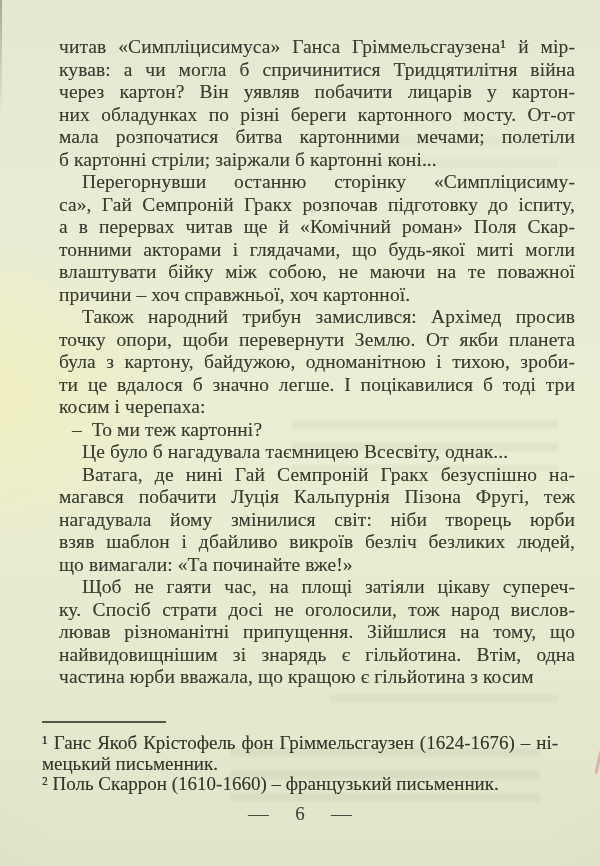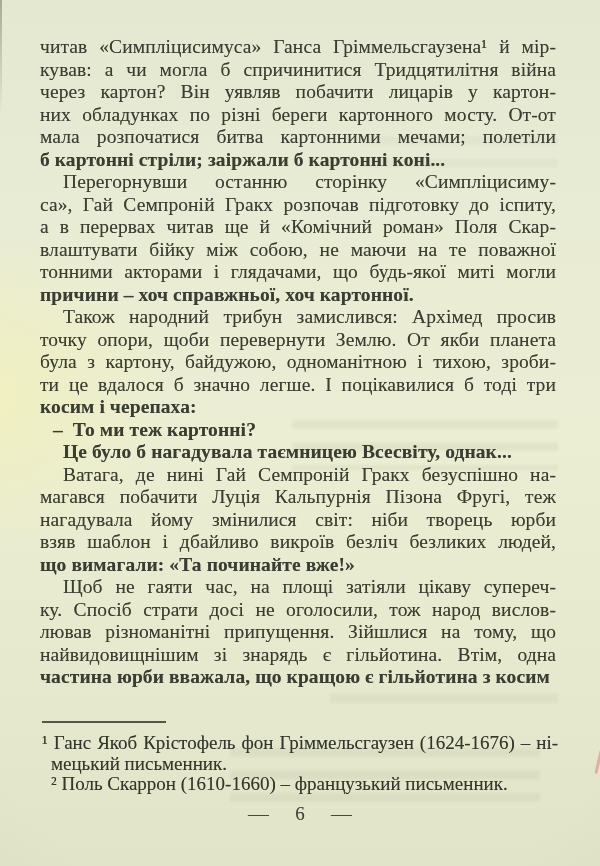--- a/index.html
+++ b/index.html
@@ -36,34 +36,34 @@
       transparent 0px, transparent 7px,
       #6a6d50 9px, #6a6d50 16px,
       transparent 18px, transparent 22.5px);
   }
   .g1 { left: 292px; top: 412px; width: 266px; height: 58px; }
   .g2 { left: 330px; top: 686px; width: 228px; height: 28px; }
   .g3 { left: 230px; top: 740px; width: 310px; height: 62px; }
   .g4 { left: 360px; top: 128px; width: 198px; height: 46px; opacity: 0.045; }
 
   .body-text {
-    position: absolute; left: 40px; top: 36px; width: 516px;
+    position: absolute; left: 59px; top: 36px; width: 516px;
     color: var(--ink, #3a3d31);
     text-shadow: 0 0 0.6px rgba(58,61,49,0.45);
   }
   .line {
     font-size: 19.5px;
     line-height: 22.5px;
     height: 22.5px;
     overflow: hidden;
     text-align: justify;
     text-align-last: justify;
     letter-spacing: 0.1px;
   }
-  .line.last { text-align-last: left; font-weight: bold; }
+  .line.last { text-align-last: left; }
   .line.indent { text-indent: 23px; }
   .line.dialogue { text-indent: 13px; }
 
   .separator {
     position: absolute; left: 42px; top: 721px; width: 124px; height: 0;
     border-top: 2px solid rgba(58,61,48,0.85);
   }
 
   .footnotes {
     position: absolute; left: 42px; top: 733px; width: 516px;
@@ -71,21 +71,21 @@
     text-shadow: 0 0 0.5px rgba(51,54,43,0.4);
   }
   .fline {
     font-size: 19px;
     line-height: 20.5px;
     height: 20.5px;
     overflow: hidden;
     text-align: justify;
     text-align-last: justify;
   }
-  .fline.last { text-align-last: left; margin-left: 9px; }
+  .fline.last { text-align-last: left; }
 
   .pagenum {
     position: absolute; left: 42px; top: 802px; width: 516px;
     display: flex; justify-content: center; align-items: center; gap: 27px;
     color: #43463a;
     font-size: 19px; line-height: 24px;
     text-shadow: 0 0 0.5px rgba(67,70,58,0.4);
   }
   .pagenum .dash { letter-spacing: 0; transform: scaleX(1.1); }
 </style>
@@ -103,22 +103,22 @@
   <div class="body-text">
       <div class="line">читав «Симпліцисимуса» Ганса Гріммельсгаузена¹ й мір-</div>
       <div class="line">кував: а чи могла б спричинитися Тридцятилітня війна</div>
       <div class="line">через картон? Він уявляв побачити лицарів у картон-</div>
       <div class="line">них обладунках по різні береги картонного мосту. От-от</div>
       <div class="line">мала розпочатися битва картонними мечами; полетіли</div>
       <div class="line last">б картонні стріли; заіржали б картонні коні...</div>
       <div class="line indent">Перегорнувши останню сторінку «Симпліцисиму-</div>
       <div class="line">са», Гай Семпроній Гракх розпочав підготовку до іспиту,</div>
       <div class="line">а в перервах читав ще й «Комічний роман» Поля Скар-</div>
+      <div class="line">тонними акторами і глядачами, що будь-якої миті могли</div>
       <div class="line">влаштувати бійку між собою, не маючи на те поважної</div>
-      <div class="line">тонними акторами і глядачами, що будь-якої миті могли</div>
       <div class="line last">причини – хоч справжньої, хоч картонної.</div>
       <div class="line indent">Також народний трибун замислився: Архімед просив</div>
       <div class="line">точку опори, щоби перевернути Землю. От якби планета</div>
       <div class="line">була з картону, байдужою, одноманітною і тихою, зроби-</div>
       <div class="line">ти це вдалося б значно легше. І поцікавилися б тоді три</div>
       <div class="line last">косим і черепаха:</div>
       <div class="line last dialogue">– То ми теж картонні?</div>
       <div class="line last indent">Це було б нагадувала таємницею Всесвіту, однак...</div>
       <div class="line indent">Ватага, де нині Гай Семпроній Гракх безуспішно на-</div>
       <div class="line">магався побачити Луція Кальпурнія Пізона Фругі, теж</div>

